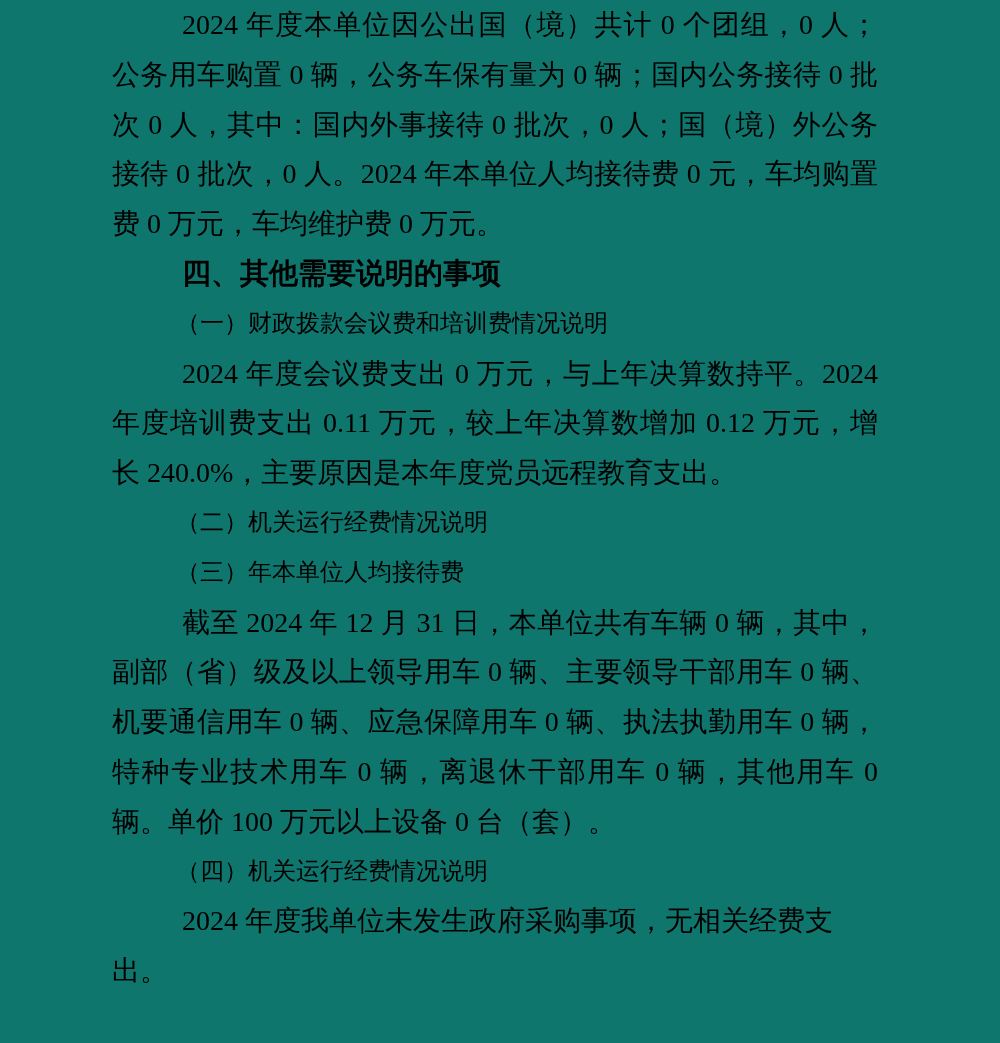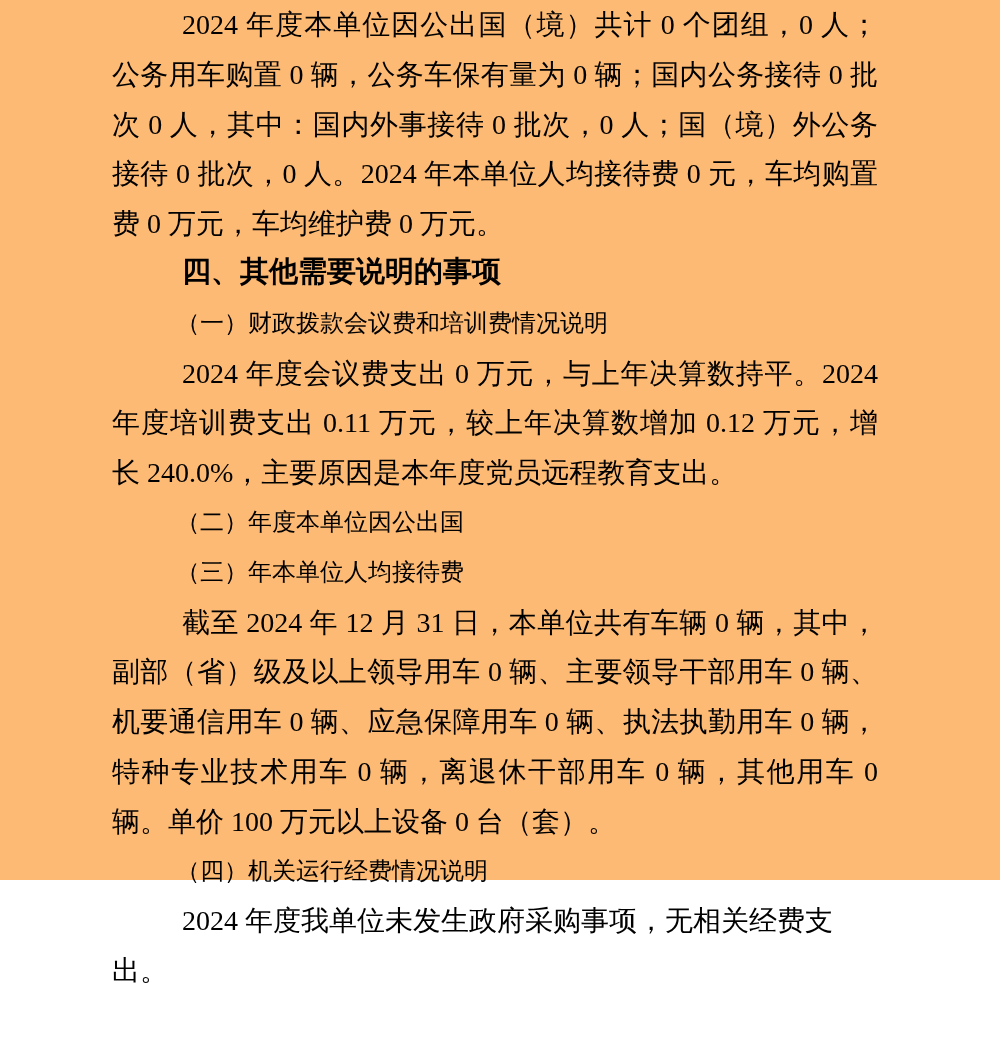--- a/index.html
+++ b/index.html
@@ -8,23 +8,23 @@
     background: #ffffff;
   }
   body {
     width: 1000px;
     height: 1043px;
     overflow: hidden;
   }
   .page {
     box-sizing: border-box;
     width: 1000px;
-    height: 880px;
+    height: 1043px;
     padding: 0 122px 16px 112px;
-    background: #fdba74;
+    background: #0f766e;
     color: #000000;
   }
   .para {
     margin: 0;
     font-size: 28px;
     line-height: 49.8px;
     text-align: justify;
     text-justify: inter-character;
     text-indent: 70px;
     color: #000000;
@@ -34,38 +34,38 @@
   .para.last {
     text-align: left;
   }
   .heading1 {
     margin: 0;
     font-size: 29px;
     line-height: 49.8px;
     text-indent: 70px;
     font-weight: bold;
     color: #000000;
-    font-family: Liberation Mono, monospace;
+    font-family: Liberation Sans, sans-serif;
   }
   .heading2 {
     margin: 0;
     font-size: 24px;
     line-height: 49.8px;
     text-indent: 64px;
     font-weight: normal;
     color: #000000;
     font-family: "Liberation Serif", "DejaVu Serif", serif;
   }
 </style>
 </head>
 <body>
 
 <div class="page">
   <p class="para">2024 年度本单位因公出国（境）共计 0 个团组，0 人；公务用车购置 0 辆，公务车保有量为 0 辆；国内公务接待 0 批次 0 人，其中：国内外事接待 0 批次，0 人；国（境）外公务接待 0 批次，0 人。2024 年本单位人均接待费 0 元，车均购置费 0 万元，车均维护费 0 万元。</p>
   <h2 class="heading1">四、其他需要说明的事项</h2>
   <h3 class="heading2">（一）财政拨款会议费和培训费情况说明</h3>
   <p class="para">2024 年度会议费支出 0 万元，与上年决算数持平。2024 年度培训费支出 0.11 万元，较上年决算数增加 0.12 万元，增长 240.0%，主要原因是本年度党员远程教育支出。</p>
-  <h3 class="heading2">（二）年度本单位因公出国</h3>
+  <h3 class="heading2">（二）机关运行经费情况说明</h3>
   <h3 class="heading2">（三）年本单位人均接待费</h3>
   <p class="para">截至 2024 年 12 月 31 日，本单位共有车辆 0 辆，其中，副部（省）级及以上领导用车 0 辆、主要领导干部用车 0 辆、机要通信用车 0 辆、应急保障用车 0 辆、执法执勤用车 0 辆，特种专业技术用车 0 辆，离退休干部用车 0 辆，其他用车 0 辆。单价 100 万元以上设备 0 台（套）。</p>
   <h3 class="heading2">（四）机关运行经费情况说明</h3>
   <p class="para last">2024 年度我单位未发生政府采购事项，无相关经费支出。</p>
 </div>
 
 </body></html>

